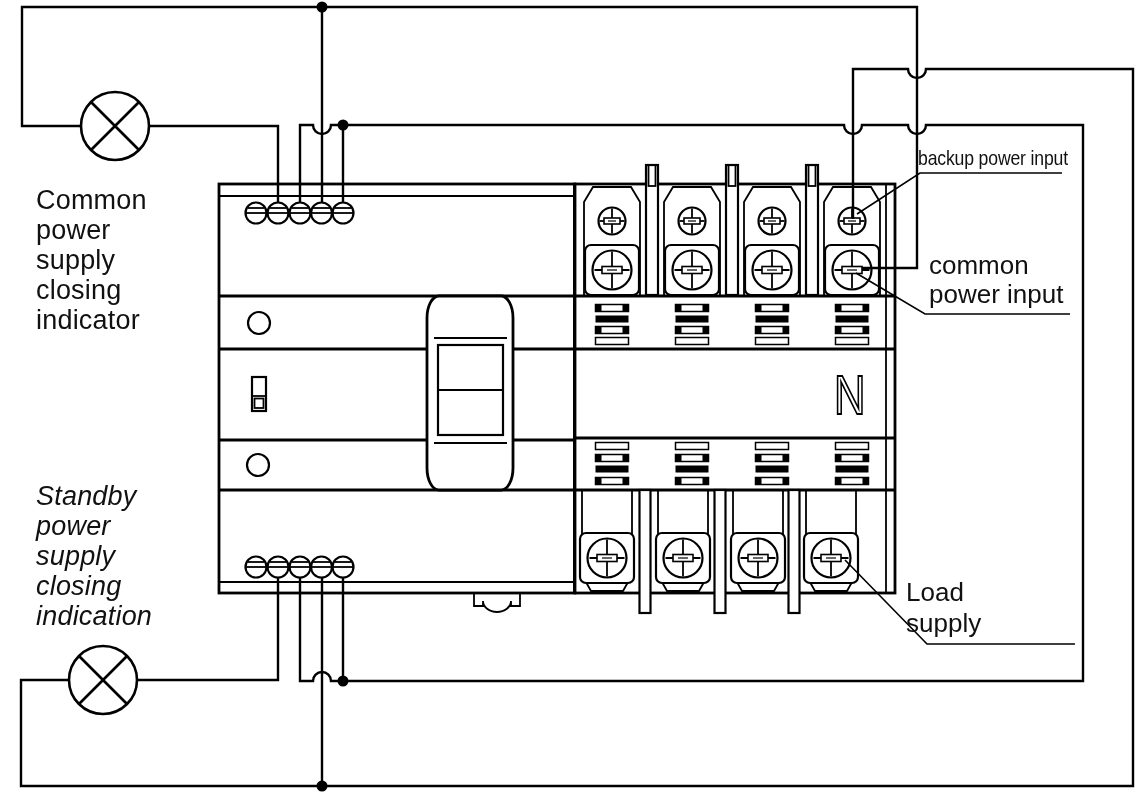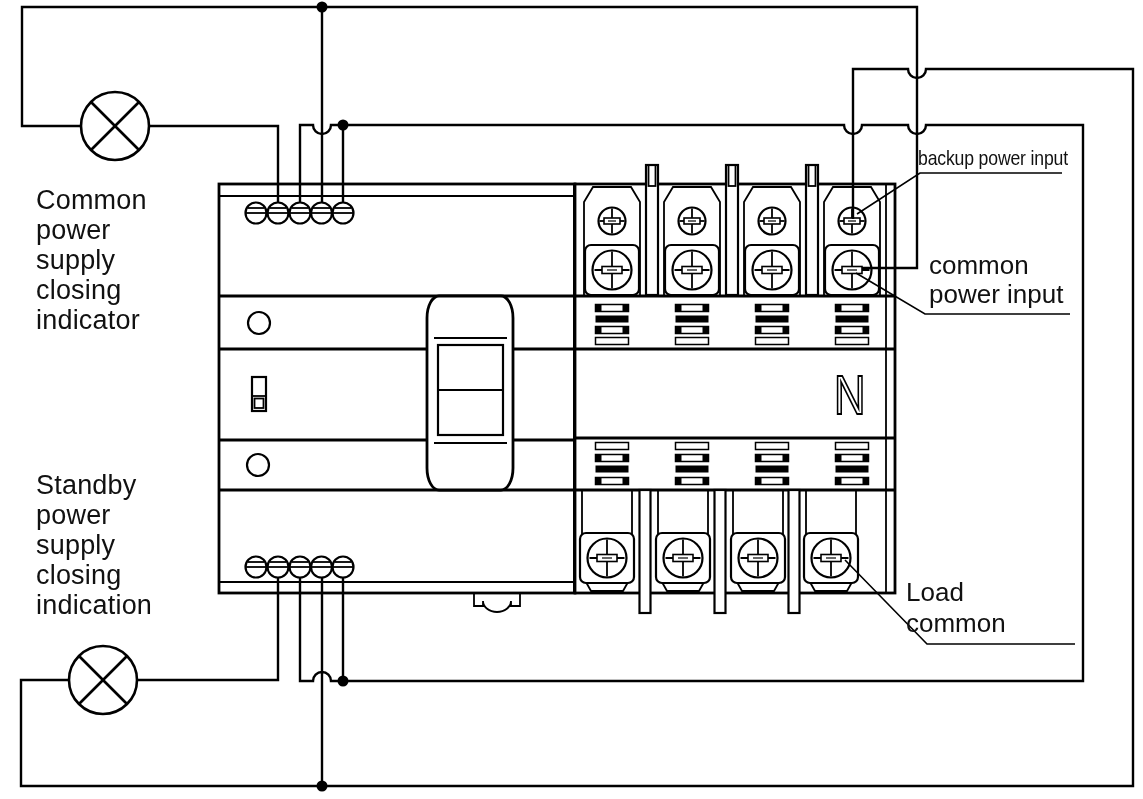--- a/index.html
+++ b/index.html
@@ -260,27 +260,27 @@
     <path d="M845 560 L927 644 H1075" class="leader"></path>
   </g>
 </svg>
 
 <div class="lbl lbl-big" style="left:36px;top:185px;">Common
 power
 supply
 closing
 indicator</div>
 
-<div class="lbl lbl-big" style="left:36px;top:470px;">Standby
+<div class="lbl lbl-big" style="left:36px;top:481px;font-style:italic;">Standby
 power
 supply
 closing
 indication</div>
 
 <div class="lbl lbl-cond" style="left:918px;top:146px;">backup power input</div>
 
 <div class="lbl lbl-mid" style="left:929px;top:251px;">common
 power input</div>
 
 <div class="lbl lbl-load" style="left:906px;top:577px;">Load
-common</div>
+supply</div>
 
 </div>
 
 </body></html>

